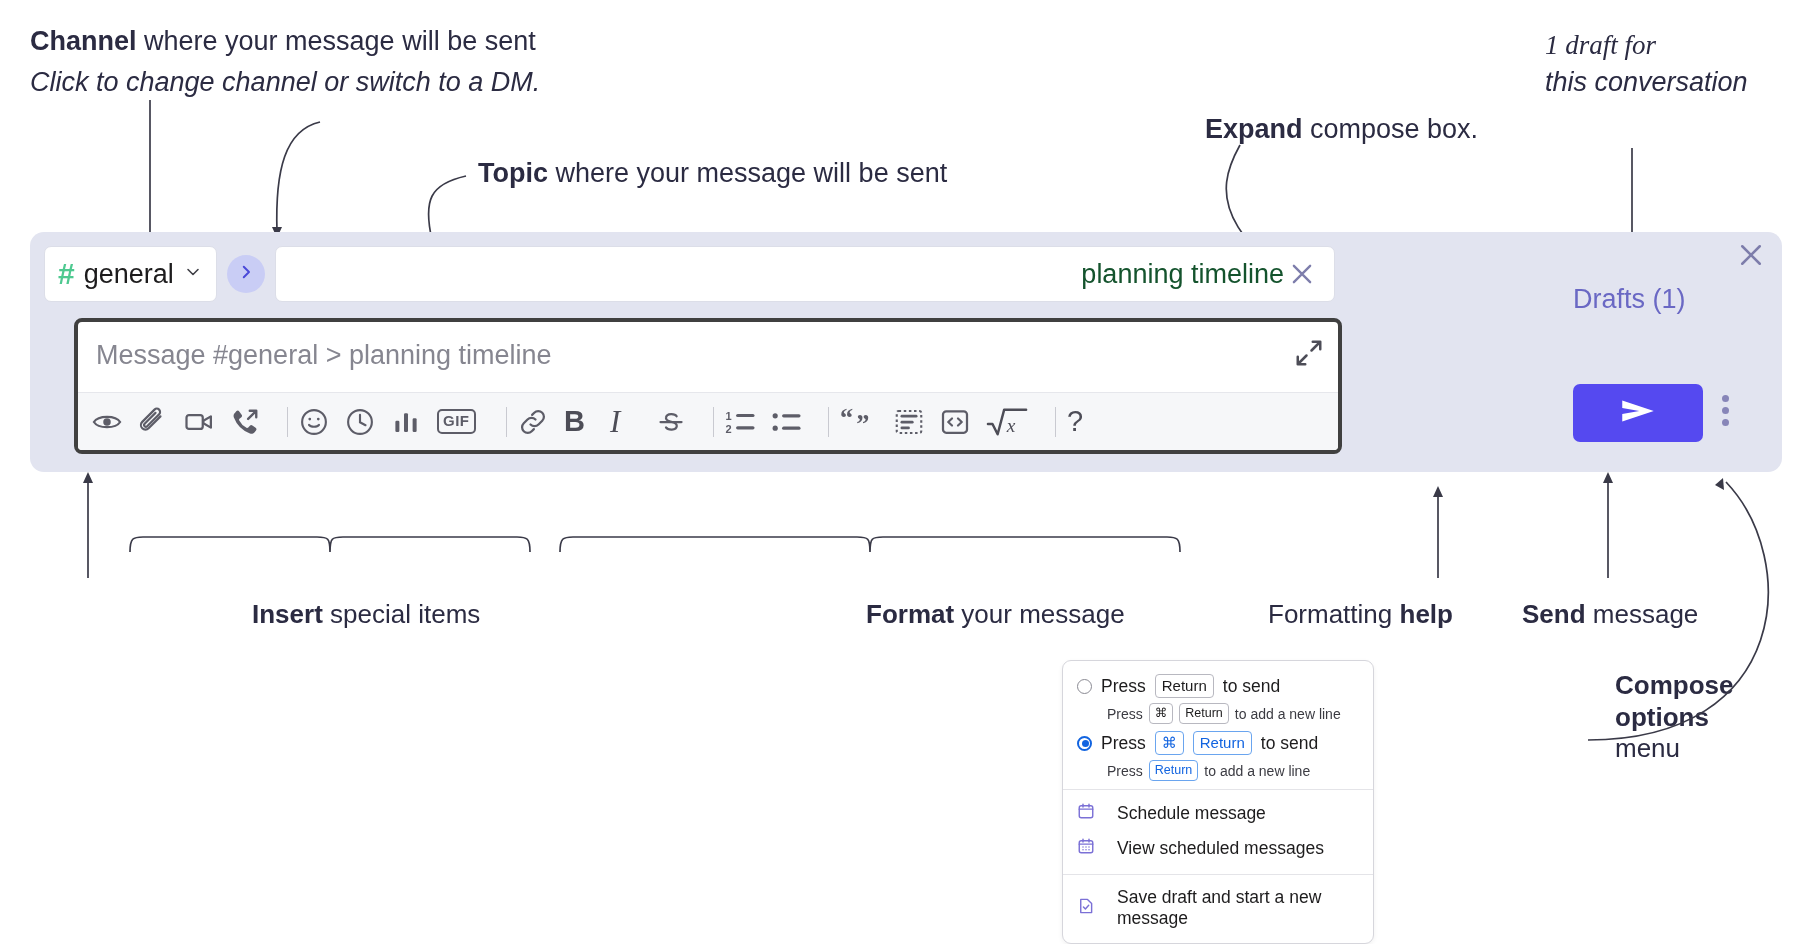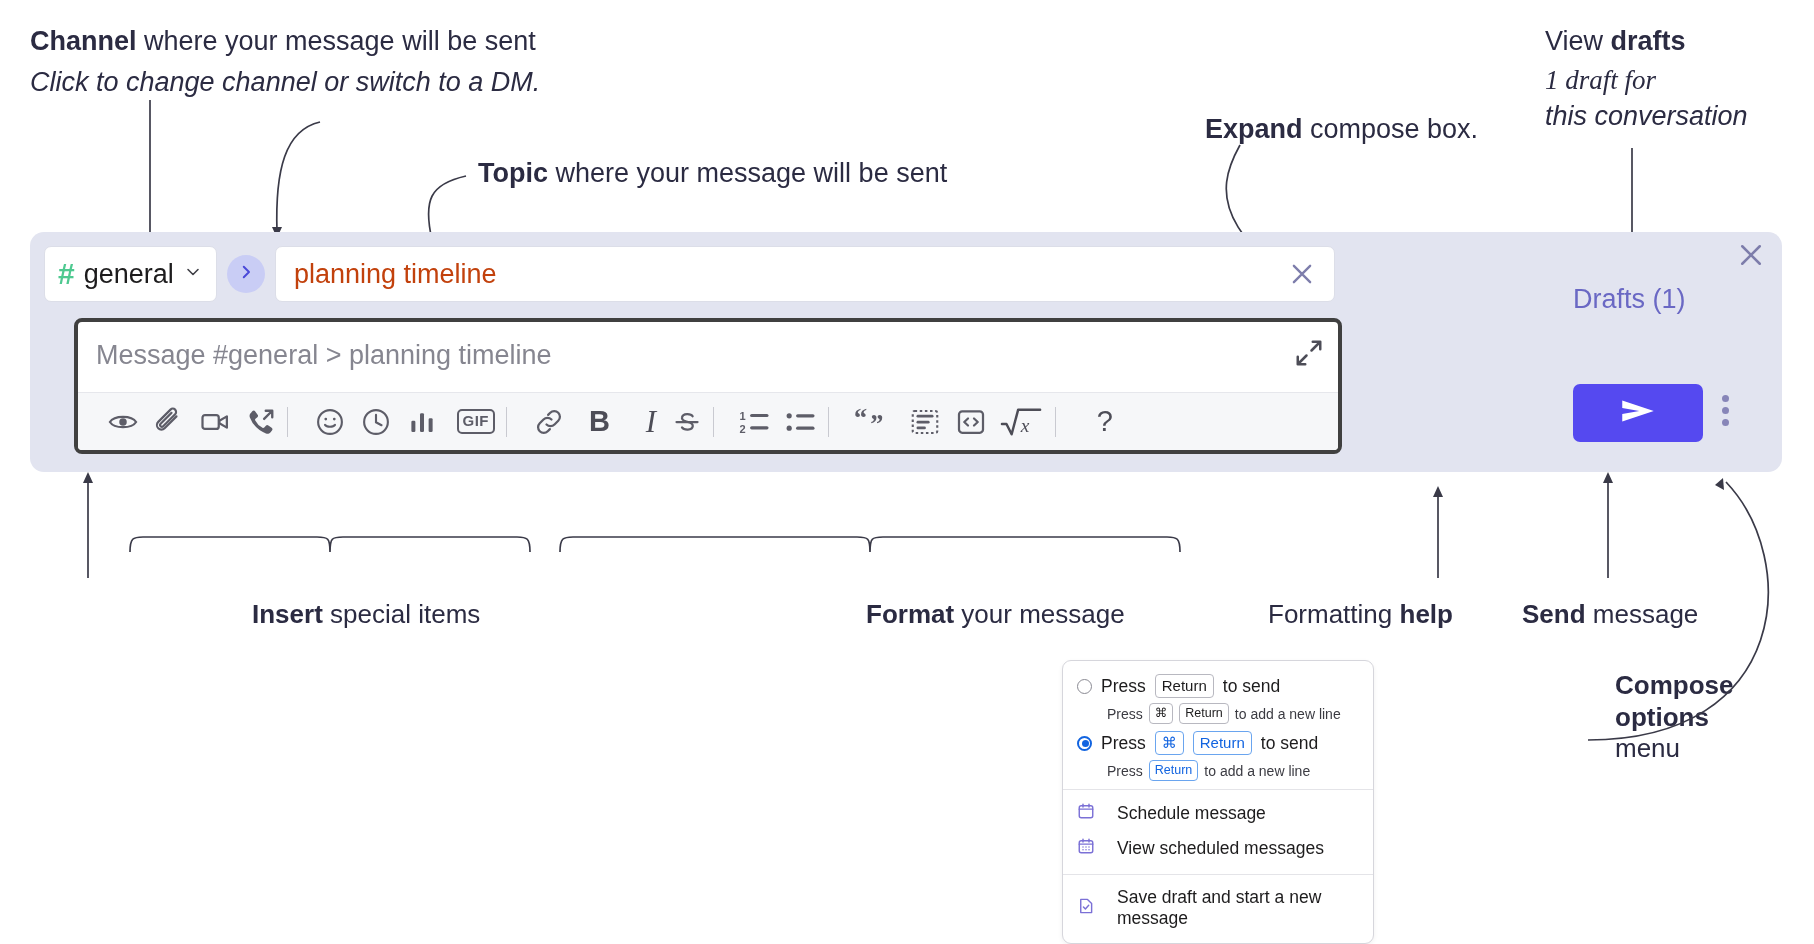--- a/index.html
+++ b/index.html
@@ -44,21 +44,21 @@
   #goto-btn {
     width: 38px; height: 38px; border-radius: 50%;
     background: #c9cdf5; display: flex; align-items: center; justify-content: center;
     cursor: pointer; flex: none;
   }
   #topic-field {
     width: 1060px; height: 56px; background: #fff;
     border: 1px solid #dcdee8; border-radius: 7px;
     display: flex; align-items: center; padding: 0 14px 0 18px;
   }
-  #topic-value { font-size: 27px; color: #c2410c; flex: 1; }
+  #topic-value { font-size: 27px; color: #14532d; flex: 1; text-align: right; }
   #topic-clear { width: 36px; height: 36px; display: flex; align-items: center; justify-content: center; cursor: pointer; }
 
   
   #msg-box {
     position: absolute; left: 44px; top: 86px;
     width: 1268px; height: 136px;
     background: #fff; border: 4px solid #404040; border-radius: 8px;
     overflow: hidden;
   }
   #msg-placeholder {
@@ -66,21 +66,21 @@
     font-size: 27px; color: #868690;
   }
   #expand-btn { position: absolute; right: 14px; top: 16px; cursor: pointer; }
 
   
   #toolbar {
     position: absolute; left: 0; bottom: 0; width: 100%; height: 58px;
     background: #f6f7f9; border-top: 1px solid #e6e7ec;
     display: flex; align-items: center; padding-left: 14px; gap: 0;
   }
-  .tb { width: 46px; height: 44px; display: flex; align-items: center; justify-content: flex-end; cursor: pointer; color: #5d5d68; }
+  .tb { width: 46px; height: 44px; display: flex; align-items: center; justify-content: flex-start; cursor: pointer; color: #5d5d68; }
   .tb svg { display: block; }
   .sep { width: 1px; height: 30px; background: #c9cad1; margin: 0 11px; flex: none; }
   .gifbox {
     border: 2px solid #5d5d68; border-radius: 5px;
     font-size: 15px; font-weight: 700; letter-spacing: .5px;
     padding: 2px 4px; line-height: 1.1; color: #5d5d68;
   }
   .tbtxt { font-size: 29px; color: #4d4d57; line-height: 1; }
   .tbtxt.i { font-style: italic; font-family: "Liberation Serif", serif; font-size: 31px; }
   .tbtxt.b { font-weight: 700; }
@@ -138,21 +138,20 @@
 
   <div class="anno a-lg" style="left:478px; top:156px;">
     <b>Topic</b><span> where your message will be sent</span>
   </div>
 
   <div class="anno a-lg" style="left:1205px; top:112px;">
     <b>Expand</b><span> compose box.</span>
   </div>
 
   <div class="anno a-lg" style="left:1545px; top:24px;">
-    <div><span>View </span><b>drafts</b></div>
     <div style="margin-top:4px;font-family:Liberation Serif, serif;"><i>1 draft for</i></div>
     <div style="margin-top:2px;"><i>this conversation</i></div>
   </div>
 
 
   <div class="anno a-md" style="left:252px; top:598px;">
     <b>Insert</b><span> special items</span>
   </div>
 
   <div class="anno a-md" style="left:866px; top:598px;">

